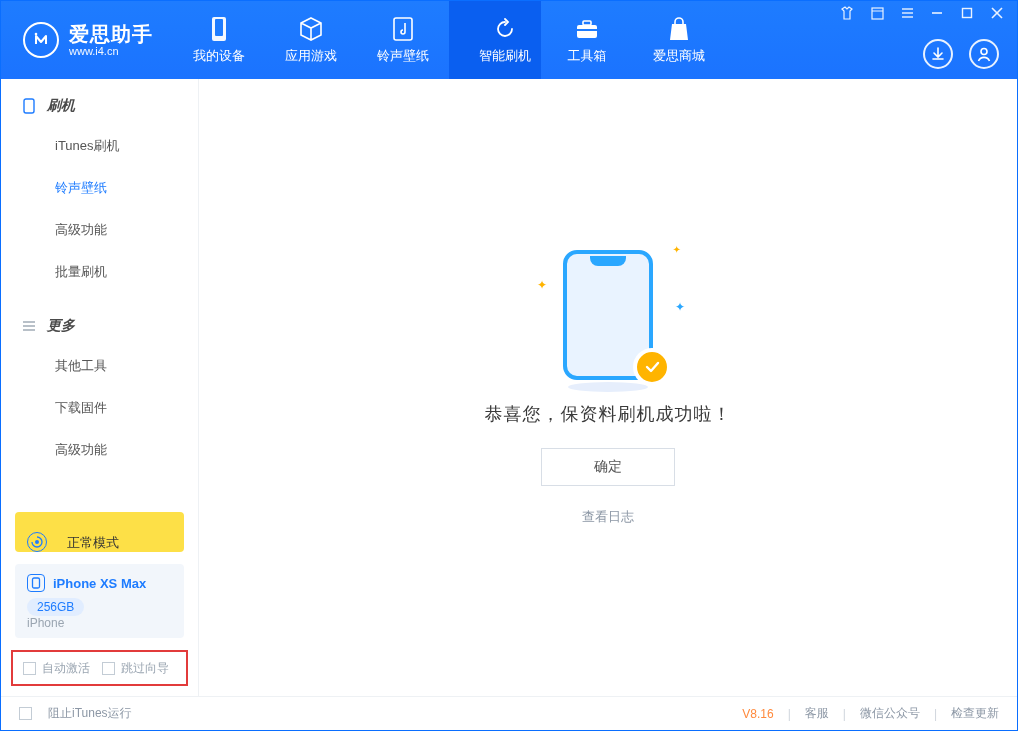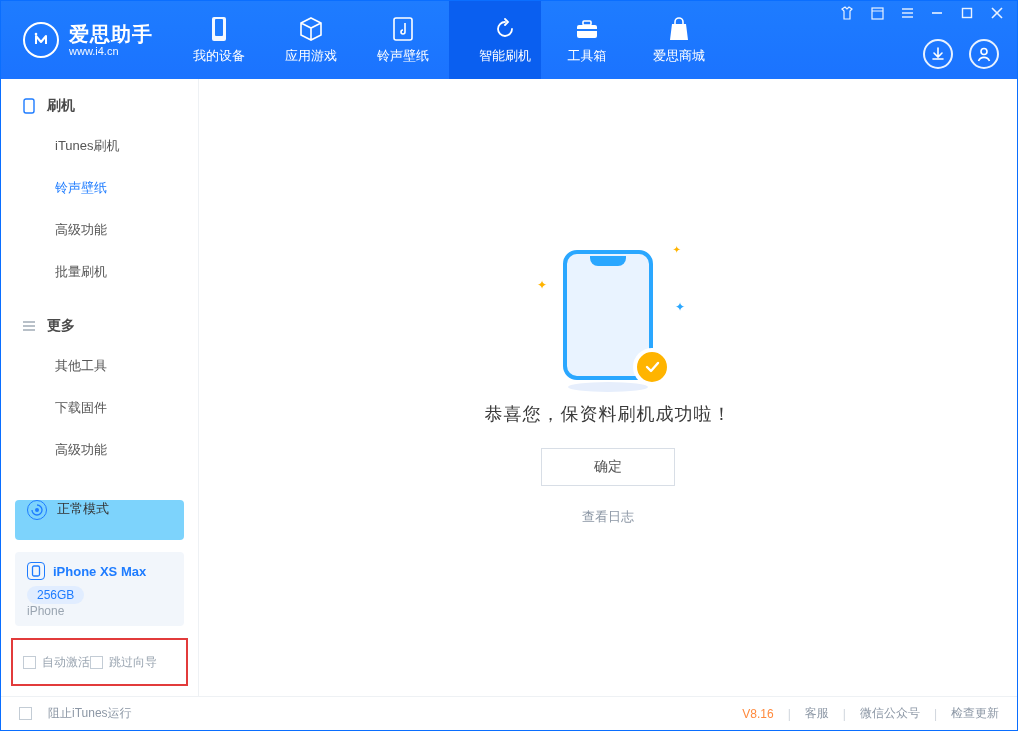--- a/index.html
+++ b/index.html
@@ -23,37 +23,37 @@
 .win-ctrls-top { position: absolute; top: 4px; right: 12px; display: flex; gap: 14px; align-items: center; color: #fff; font-size: 13px; }
 .win-ctrls-top span { cursor: pointer; opacity: .9; display: inline-flex; align-items: center; justify-content: center; width: 16px; height: 16px; }
 .hdr-right { position: absolute; right: 18px; bottom: 10px; display: flex; gap: 16px; align-items: center; }
 .hdr-right .circ { width: 30px; height: 30px; border: 2px solid rgba(255,255,255,.9); border-radius: 50%; display: flex; align-items: center; justify-content: center; cursor: pointer; }
 
 
 .body { flex: 1; display: flex; min-height: 0; }
 
 
 .sidebar { width: 198px; border-right: 1px solid #eef1f4; display: flex; flex-direction: column; }
-.sec-head { display: flex; align-items: center; gap: 10px; padding: 18px 20px 10px; color: #4a4a4a; font-weight: 600; font-size: 14px; }
+.sec-head { display: flex; align-items: center; gap: 10px; padding: 18px 20px 10px; color: #4a4a4a; font-weight: 600; font-size: 14px; font-style: italic; }
 .sec-head .mini-ico { width: 16px; height: 16px; display: inline-flex; align-items: center; justify-content: center; }
 .menu { list-style: none; }
 .menu li { padding: 12px 0 12px 54px; font-size: 13px; color: #555; cursor: pointer; }
 .menu li.active { color: #1e7cff; }
 .sec-more { margin-top: 6px; }
 
 .side-bottom { margin-top: auto; }
-.mode-box { margin: 14px 14px 12px; background: #7dd3fc; border-radius: 4px; height: 40px; display: flex; align-items: flex-start; gap: 10px; padding: 0 12px; color: #333; font-size: 13px; }
+.mode-box { margin: 14px 14px 12px; background: #fde047; border-radius: 4px; height: 40px; display: flex; align-items: flex-end; gap: 20px; padding: 0 12px; color: #333; font-size: 13px; }
 .mode-ico { width: 20px; height: 20px; border-radius: 50%; border: 1.5px solid #1e7cff; display: inline-flex; align-items: center; justify-content: center; }
 .device-box { margin: 0 14px 12px; background: #f2f6fb; border-radius: 4px; padding: 10px 12px 8px; }
 .device-box .name { color: #1e7cff; font-weight: 600; font-size: 13px; display: flex; align-items: center; gap: 8px; }
 .dev-ico { width: 18px; height: 18px; border: 1.5px solid #1e7cff; border-radius: 4px; display: inline-flex; align-items: center; justify-content: center; }
 .device-box .cap { margin-top: 6px; display: inline-block; padding: 2px 10px; border-radius: 10px; background: #e1edff; color: #1e7cff; font-size: 12px; }
 .device-box .type { margin-top: 0; color: #9aa5b1; font-size: 12px; }
 
-.check-row { border: 2px solid #e23b3b; margin: 0 10px 10px; height: 48px; display: flex; align-items: center; gap: 0; padding: 0 10px; }
+.check-row { border: 2px solid #e23b3b; margin: 0 10px 10px; height: 36px; display: flex; align-items: center; gap: 12px; padding: 0 10px; }
 .chk { display: flex; align-items: center; gap: 6px; color: #9aa5b1; font-size: 12px; cursor: pointer; }
 .chk .box { width: 13px; height: 13px; border: 1px solid #c3ccd5; background: #fff; }
 
 
 .main { flex: 1; display: flex; flex-direction: column; align-items: center; justify-content: center; gap: 22px; position: relative; }
 .phone-ill { width: 90px; height: 130px; position: relative; }
 .phone-ill .frame { position: absolute; inset: 0; border: 4px solid #2aa7ff; border-radius: 14px; background: #e9f3ff; }
 .phone-ill .frame::after { content: ""; position: absolute; top: 2px; left: 50%; transform: translateX(-50%); width: 36px; height: 10px; background: #2aa7ff; border-radius: 0 0 8px 8px; }
 .phone-ill .shadow { position: absolute; bottom: -12px; left: 50%; transform: translateX(-50%); width: 80px; height: 10px; background: #e6eefc; border-radius: 50%; }
 .phone-ill .badge { position: absolute; right: -18px; bottom: -6px; width: 38px; height: 38px; border-radius: 50%; background: #ffb400; border: 4px solid #fff; display: flex; align-items: center; justify-content: center; color: #fff; font-weight: bold; }

